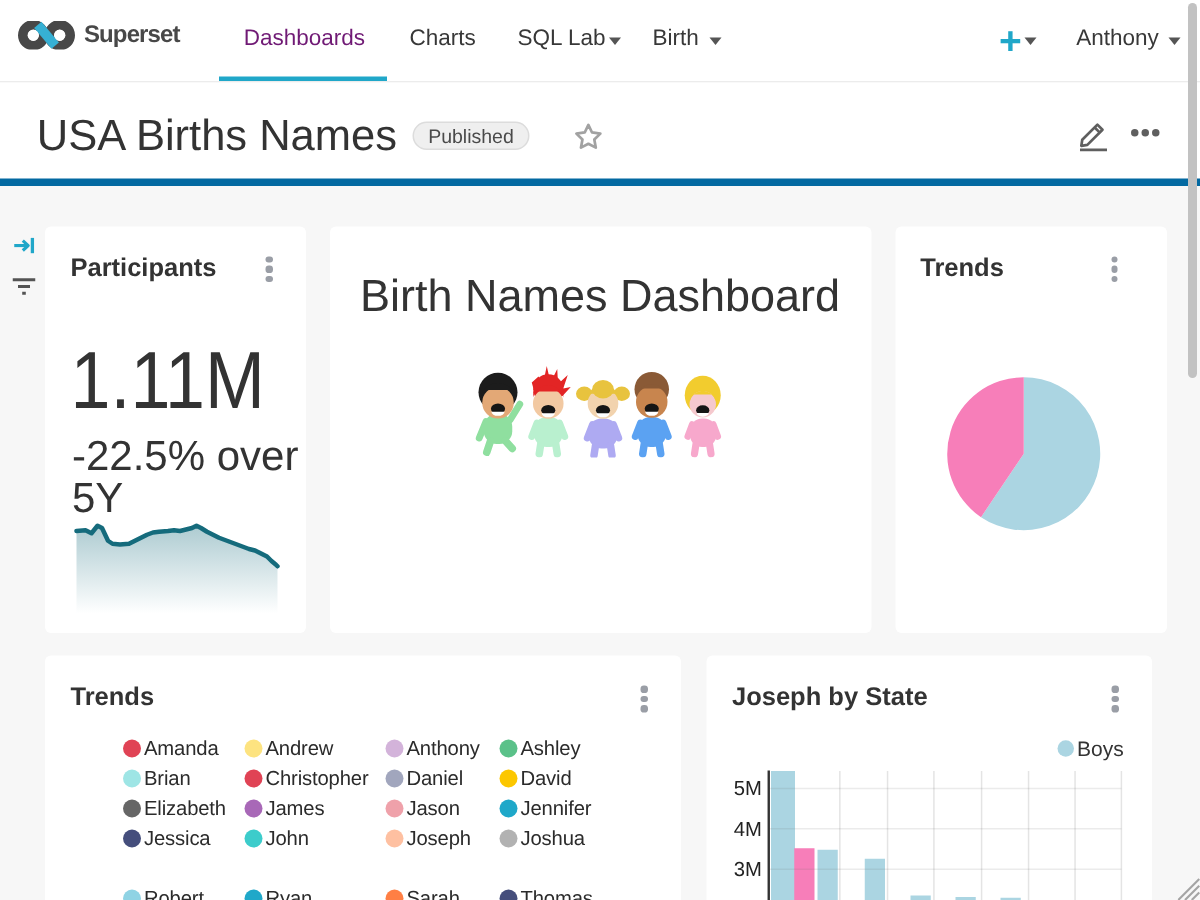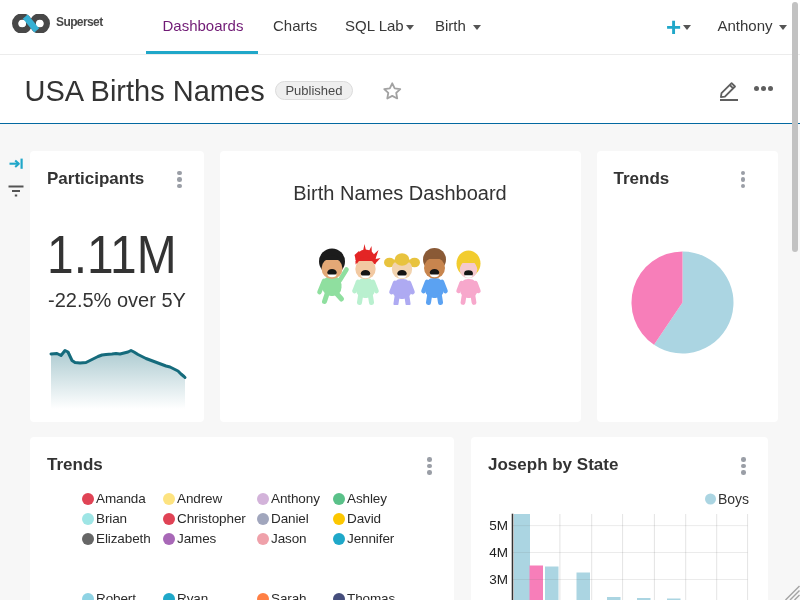--- a/index.html
+++ b/index.html
@@ -2,50 +2,50 @@
 <html><head>
 <meta charset="utf-8">
 <style>
 * { margin:0; padding:0; box-sizing:border-box; }
 html,body { width:800px; height:600px; overflow:hidden; background:#F7F7F7;
   font-family:"Liberation Sans", sans-serif; }
 .abs { position:absolute; }
 
 #nav { position:absolute; left:0; top:0; width:800px; height:55px; background:#fff;
   border-bottom:1px solid #ececec; }
-#brand { position:absolute; left:56px; top:16px; font-size:12px; font-weight:700; color:#484848; letter-spacing:-0.6px; line-height:1;}
+#brand { position:absolute; left:56px; top:16px; font-size:16px; font-weight:700; color:#484848; letter-spacing:-0.6px; line-height:1;}
 .navlink { position:absolute; top:18px; font-size:15px; color:#383838; line-height:1; }
 #nav-dash { color:#701a75; }
 #nav-underline { position:absolute; left:146px; top:51px; width:112px; height:3px; background:#20A7C9; }
 .caret { position:absolute; width:0; height:0; border-left:4px solid transparent;
   border-right:4px solid transparent; border-top:5px solid #555; top:25px; }
 #plus { position:absolute; left:666px; top:14px; color:#20A7C9; font-size:26px; font-weight:700; line-height:1; }
 
 #titlebar { position:absolute; left:0; top:55px; width:800px; height:69px; background:#fff;
-  border-bottom:1px solid #0369a1; }
+  border-bottom:5px solid #0369a1; }
 #dashtitle { position:absolute; left:24.5px; top:22px; font-size:29px; font-weight:500; color:#333; line-height:1; }
 #pill { position:absolute; left:275px; top:26px; width:78px; height:19px; background:#efefef;
   border:1px solid #dcdcdc; border-radius:10px; font-size:13px; color:#4a4a4a; text-align:center;
   line-height:17px; }
 
 #main { position:absolute; left:0; top:125px; width:800px; height:475px; background:#F7F7F7;padding-left:44px; }
 .card { position:absolute; background:#fff; border-radius:4px; }
 .ctitle { position:absolute; left:17px; top:19px; font-size:17px; font-weight:600; color:#333; line-height:1; }
 .kebab { position:absolute; width:5px; }
 .kebab span { display:block; width:4.5px; height:4.5px; border-radius:50%; background:#9a9ea6; margin-bottom:2px; }
 
 #card1 { left:30px; top:25.5px; width:173.5px; height:271px; }
 #card2 { left:219.5px; top:25.5px; width:361.5px; height:271px; }
 #card3 { left:596.5px; top:25.5px; width:181px; height:271px; }
 #card4 { left:30px; top:312px; width:424px; height:300px; }
 #card5 { left:471px; top:312px; width:297px; height:300px; }
 #bignum { position:absolute; left:16.8px; top:76.5px; font-size:54px; color:#333; line-height:1;
   transform:scaleX(0.887); transform-origin:0 0; white-space:nowrap; }
-#subhead { position:absolute; left:18px; top:139px; font-size:20px; color:#333; line-height:1; }
-#mdtitle { position:absolute; left:0; top:32px; width:361px; text-align:center; font-size:20px;
+#subhead { position:absolute; left:18px; top:139px; font-size:28px; color:#333; line-height:1; }
+#mdtitle { position:absolute; left:0; top:32px; width:361px; text-align:center; font-size:30px;
   font-weight:500; color:#333; line-height:1; white-space:nowrap; }
 
 .lrow { position:absolute; left:0; width:424px; height:20px; }
 .litem { position:absolute; font-size:13.5px; color:#2b2b2b; line-height:20px; letter-spacing:-0.1px; }
 .dot { display:inline-block; width:12px; height:12px; border-radius:50%; margin-right:2px;
   vertical-align:-1.5px; }
 
 #sbar { position:absolute; left:792px; top:2px; width:6px; height:250px; background:#c2c2c2;
   border-radius:3px; }
 </style>
@@ -232,20 +232,26 @@
       <span class="litem" style="left:133px"><span class="dot" style="background:#E04355"></span>Christopher</span>
       <span class="litem" style="left:227px"><span class="dot" style="background:#A1A6BD"></span>Daniel</span>
       <span class="litem" style="left:303px"><span class="dot" style="background:#FCC700"></span>David</span>
     </div>
     <div class="lrow" style="top:92px">
       <span class="litem" style="left:52px"><span class="dot" style="background:#666666"></span>Elizabeth</span>
       <span class="litem" style="left:133px"><span class="dot" style="background:#A868B7"></span>James</span>
       <span class="litem" style="left:227px"><span class="dot" style="background:#EFA1AA"></span>Jason</span>
       <span class="litem" style="left:303px"><span class="dot" style="background:#1FA8C9"></span>Jennifer</span>
     </div>
+    <div class="lrow" style="top:112px">
+      <span class="litem" style="left:52px"><span class="dot" style="background:#454E7C"></span>Jessica</span>
+      <span class="litem" style="left:133px"><span class="dot" style="background:#3CCCCB"></span>John</span>
+      <span class="litem" style="left:227px"><span class="dot" style="background:#FEC0A1"></span>Joseph</span>
+      <span class="litem" style="left:303px"><span class="dot" style="background:#B2B2B2"></span>Joshua</span>
+    </div>
     <div class="lrow" style="top:152px">
       <span class="litem" style="left:52px"><span class="dot" style="background:#8FD3E4"></span>Robert</span>
       <span class="litem" style="left:133px"><span class="dot" style="background:#1FA8C9"></span>Ryan</span>
       <span class="litem" style="left:227px"><span class="dot" style="background:#FF7F44"></span>Sarah</span>
       <span class="litem" style="left:303px"><span class="dot" style="background:#454E7C"></span>Thomas</span>
     </div>
   </div>
 
   <div class="card" id="card5">
     <div class="ctitle">Joseph by State</div>

